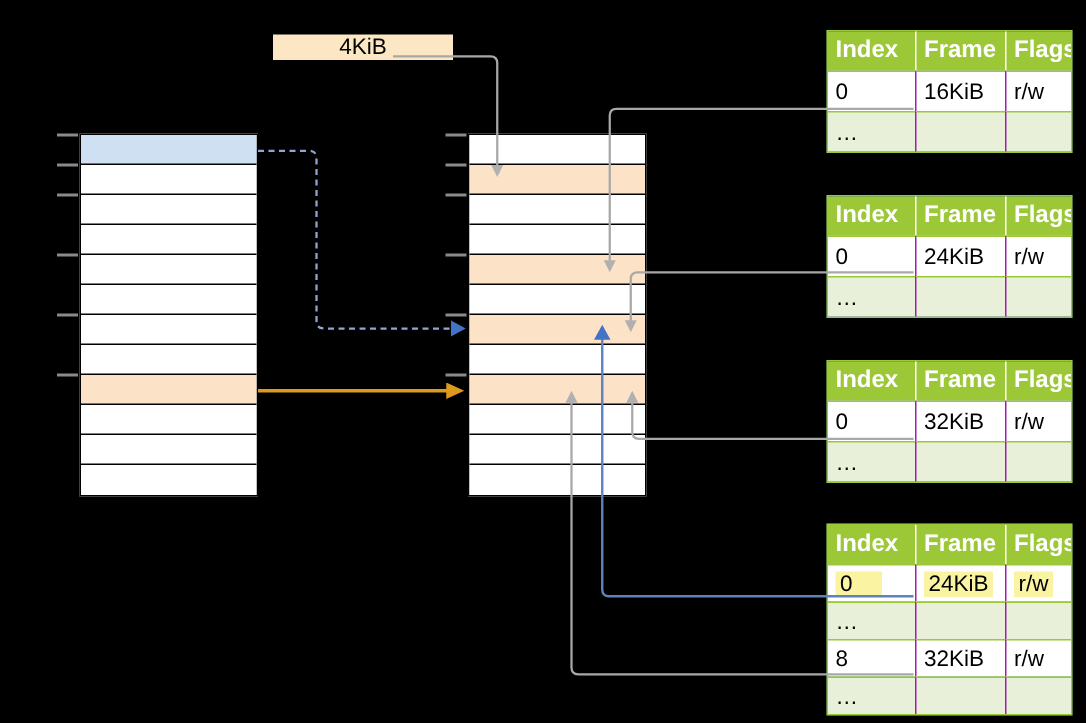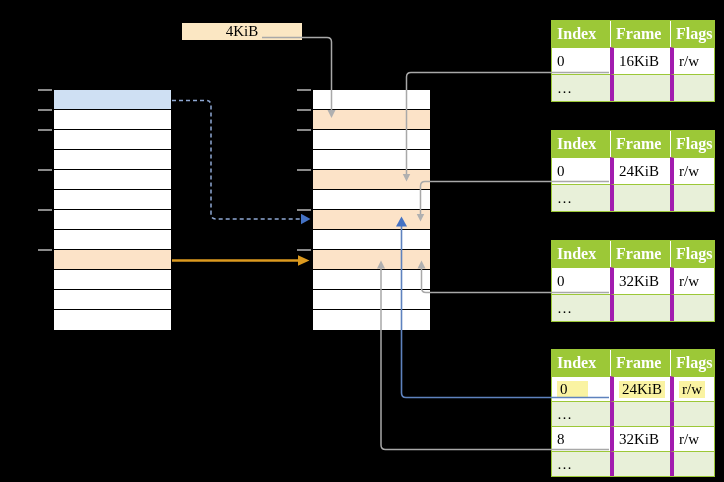--- a/index.html
+++ b/index.html
@@ -1,18 +1,18 @@
 <!DOCTYPE html>
 <html><head>
 <meta charset="utf-8">
 <style>
   html, body { margin:0; padding:0; background:#000; }
   #canvas {
     position:relative; width:724px; height:482px; background:#000;
-    font-family:Liberation Serif, serif; overflow:hidden;
+    font-family:Liberation Sans, sans-serif; overflow:hidden;
   }
 
   
   .stack { position:absolute; width:117px; height:240px; border:1px solid #000; background:#fff; }
   #stack-left { left:53px; top:89px; }
   #stack-mid  { left:312px; top:89px; }
   .srow { height:20px; box-sizing:border-box; border-bottom:1px solid #000; background:#fff; }
   .srow:last-child { border-bottom:none; }
   .srow.blue   { background:#CFE0F3; }
   .srow.orange { background:#FCE3C8; }
@@ -35,21 +35,21 @@
     display:grid; grid-template-columns:58px 60px 44px;
     border:1.5px solid #9CC837; background:#0c4a6e;
   }
   .ptable .cell {
     display:flex; align-items:center; padding-left:5px; box-sizing:border-box;
     font-size:15px; color:#000; overflow:hidden; white-space:nowrap;
   }
   .ptable .h  { background:#9CC837; color:#fff; font-weight:bold; font-size:16px; }
   .ptable .h.cs { border-left:1.5px solid #fff; }
   .ptable .b  { border-top:1.5px solid #9CC837; background:#fff; }
-  .ptable .b.cs { border-left:4px solid #a21caf; }
+  .ptable .b.cs { border-left:1px solid #a21caf; }
   .ptable .b.ell { background:#E8F0D9; }
 
   .hl { background:#FAF3A2; padding:0 3px; }
   .hl-wide { padding-right:20px; }
 
   
   #overlay { position:absolute; left:0; top:0; z-index:5; pointer-events:none; }
 </style>
 </head>
 <body>

